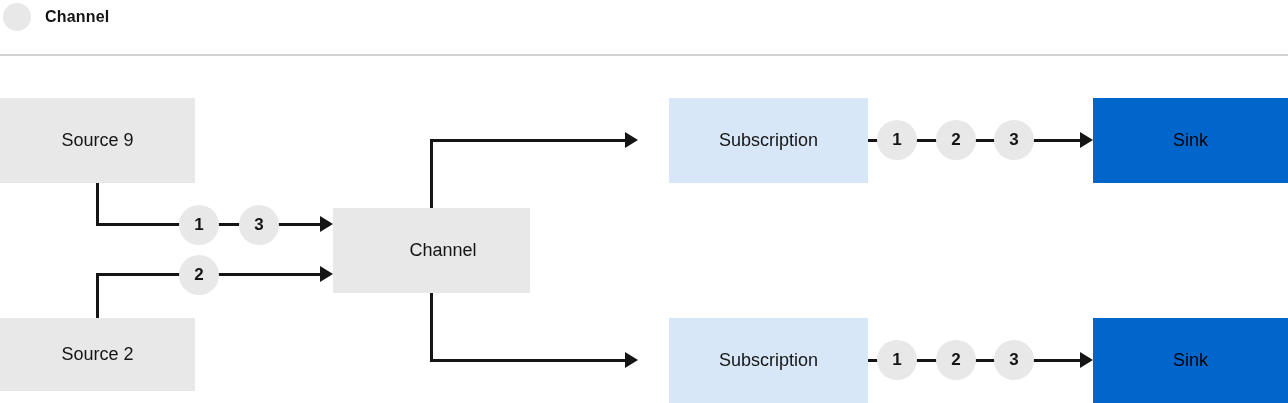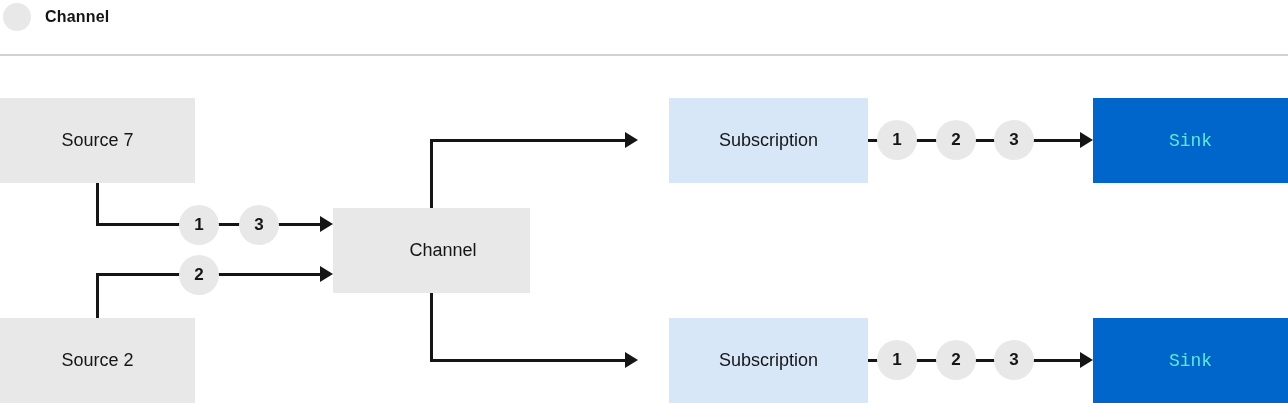--- a/index.html
+++ b/index.html
@@ -41,24 +41,24 @@
     display: flex;
     align-items: center;
     justify-content: center;
     font-size: 18px;
     font-weight: 500;
     color: var(--ink, #151515);
     box-sizing: border-box;
   }
   .box.gray  { background: var(--node-gray, #e8e8e8); }
   .box.lblue { background: var(--node-lightblue, #d7e7f7); margin-left: 31px; }
-  .box.blue  { background: var(--node-blue, #0066cc); color: #5eead4; font-family: Liberation Mono, monospace; }
+  .box.blue  { background: var(--node-blue, #0066cc); color: #000000; }
 
   .source1      { left: 0px;    top: 98px;  width: 195px; height: 85px; }
-  .source2      { left: 0px;    top: 318px; width: 195px; height: 85px; }
+  .source2      { left: 0px;    top: 318px; width: 195px; height: 73px; }
   .channel      { left: 333px;  top: 208px; width: 197px; height: 85px; padding-left: 23px; }
   .sub-top      { left: 638px;  top: 98px;  width: 199px; height: 85px; }
   .sub-bottom   { left: 638px;  top: 318px; width: 199px; height: 85px; }
   .sink-top     { left: 1093px; top: 98px;  width: 195px; height: 85px; }
   .sink-bottom  { left: 1093px; top: 318px; width: 195px; height: 85px; }
 
   
   .line {
     position: absolute;
     background: var(--ink, #151515);
@@ -132,21 +132,21 @@
   <div class="line l-st-h"></div>
   <div class="line l-sb-h"></div>
 
   <div class="arrow a-ch-top"></div>
   <div class="arrow a-ch-bot"></div>
   <div class="arrow a-sub-t"></div>
   <div class="arrow a-sub-b"></div>
   <div class="arrow a-sink-t"></div>
   <div class="arrow a-sink-b"></div>
 
-  <div class="box gray source1">Source 7</div>
+  <div class="box gray source1">Source 9</div>
   <div class="box gray source2">Source 2</div>
   <div class="box gray channel">Channel</div>
   <div class="box lblue sub-top">Subscription</div>
   <div class="box lblue sub-bottom">Subscription</div>
   <div class="box blue sink-top">Sink</div>
   <div class="box blue sink-bottom">Sink</div>
 
   <div class="evt e-s1-1">1</div>
   <div class="evt e-s1-3">3</div>
   <div class="evt e-s2-2">2</div>

